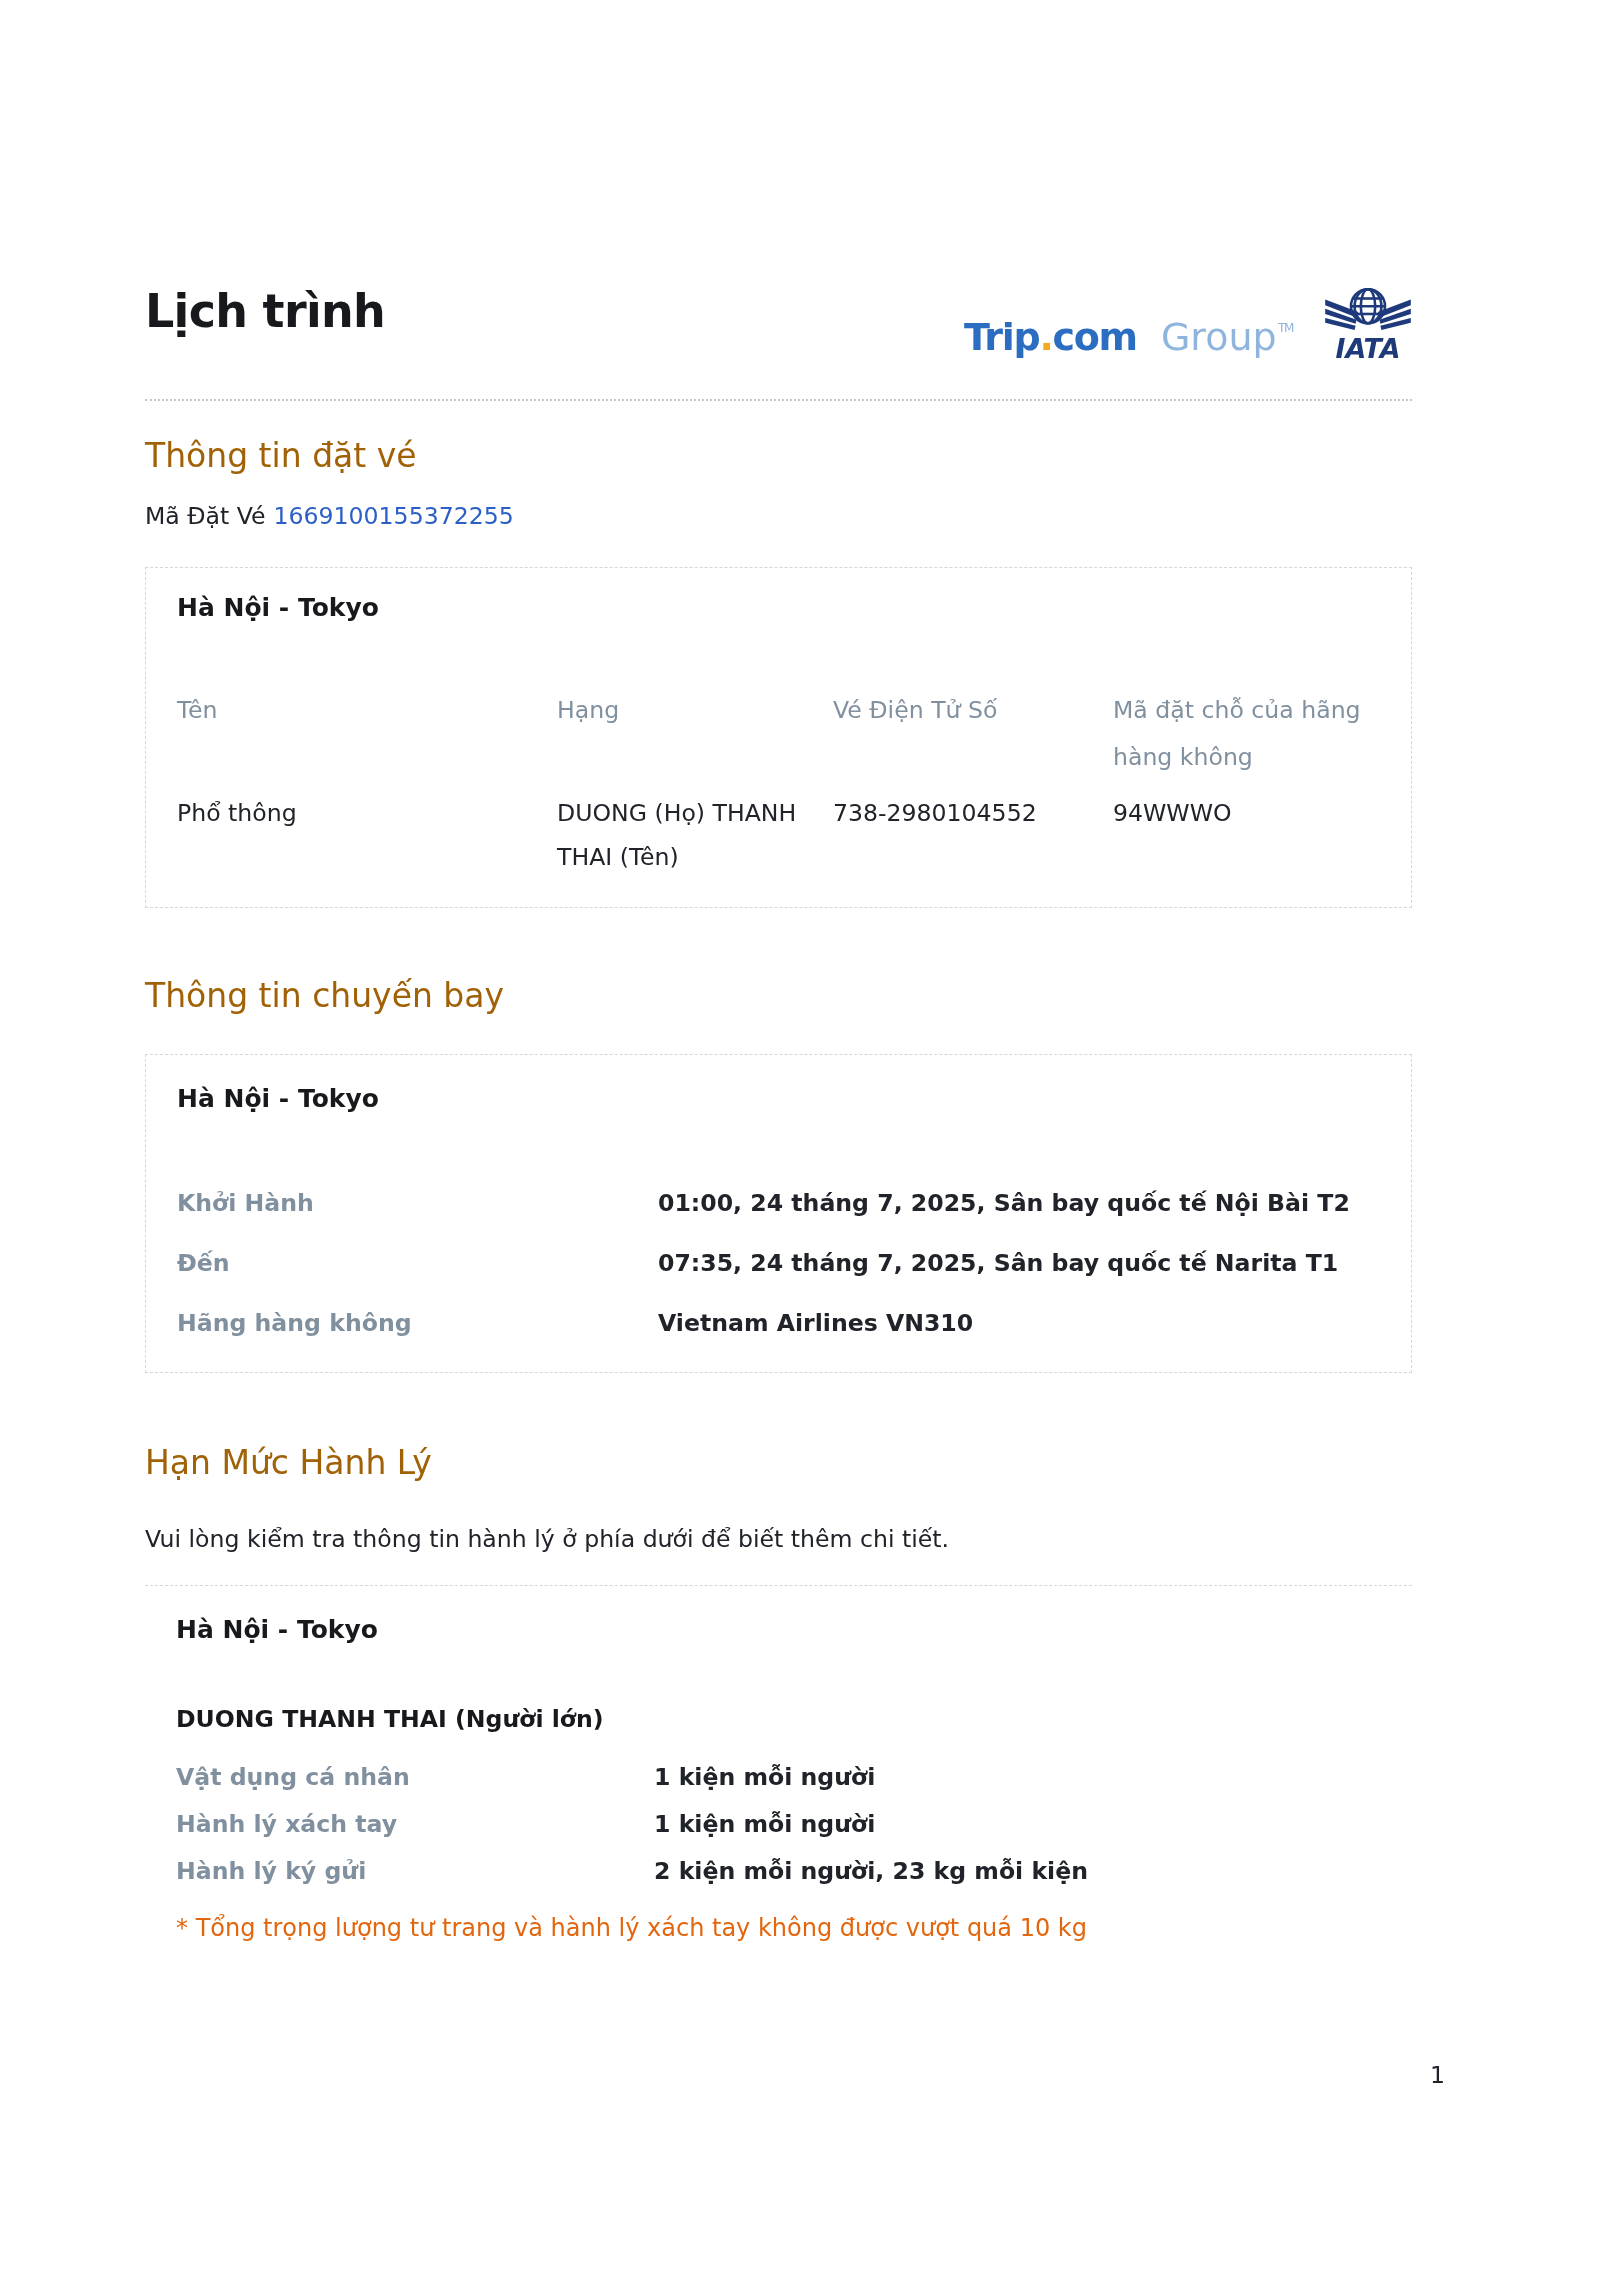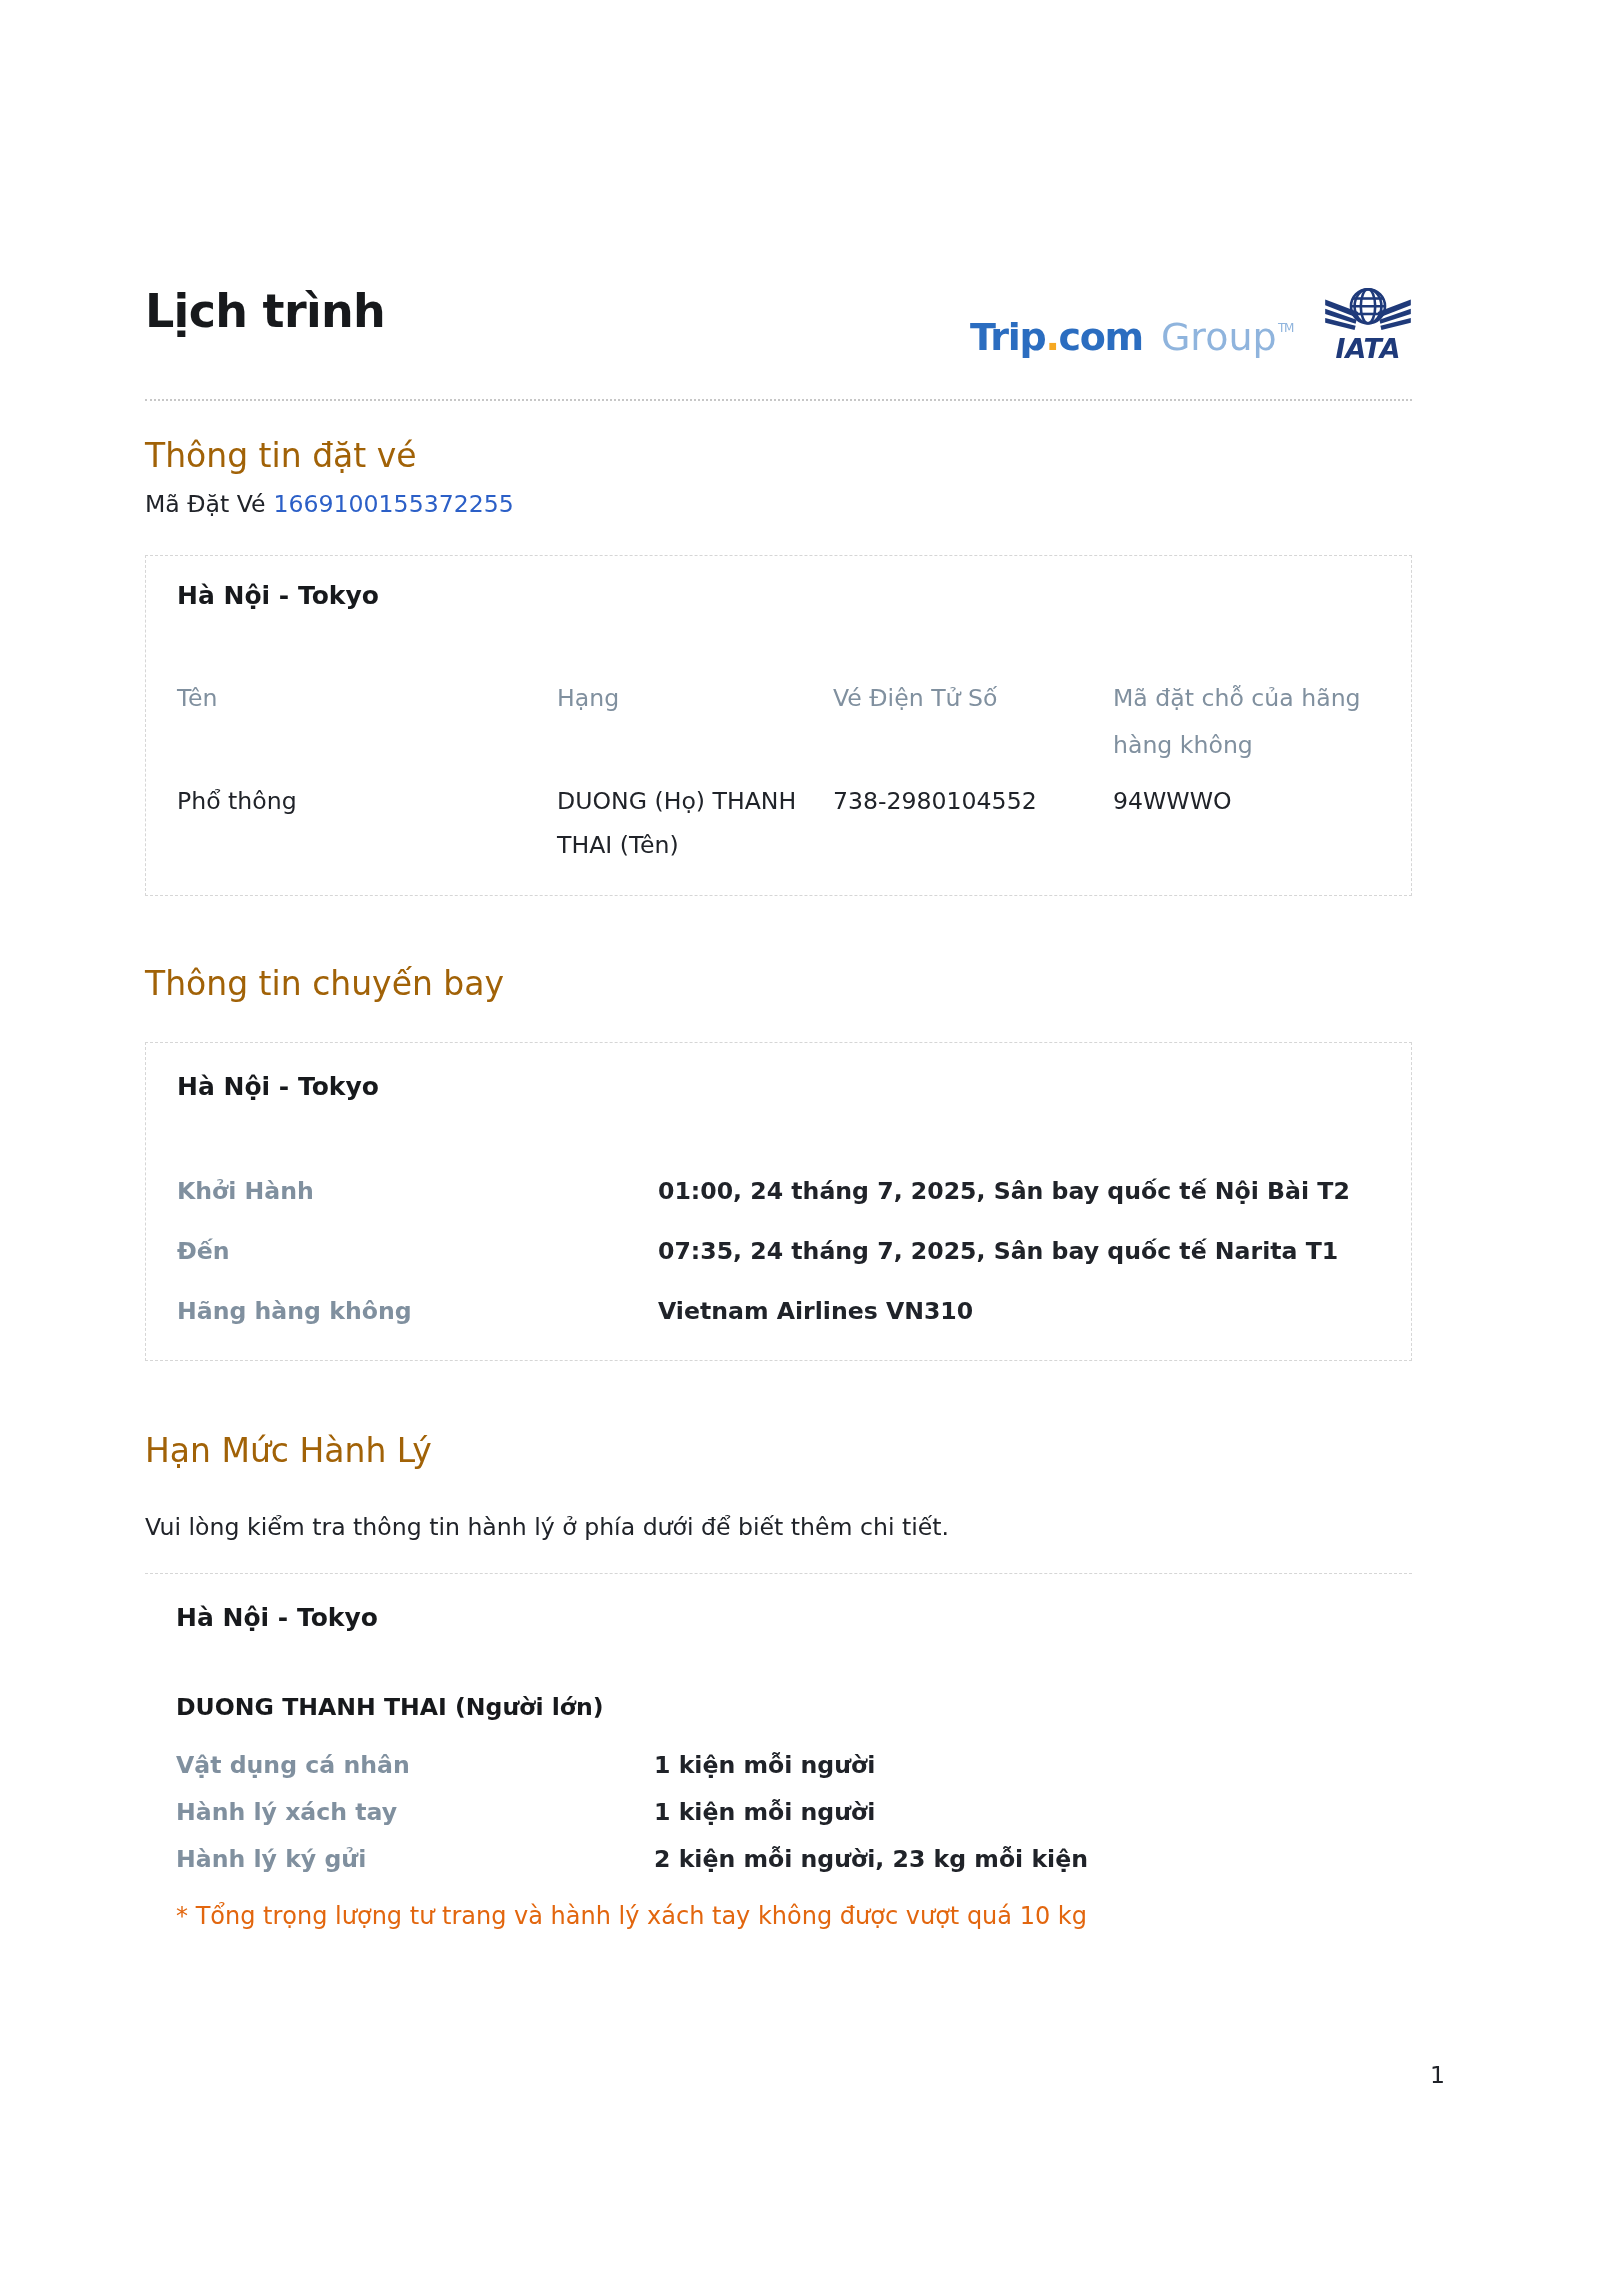--- a/index.html
+++ b/index.html
@@ -21,34 +21,34 @@
     color:var(--text-black);
   }
   .page{position:relative;width:1623px;height:2295px;padding:285px 196px 8px 145px;}
 
   
   .hdr{display:flex;justify-content:space-between;height:98px;width:1267px;}
   .title{font-size:46px;font-weight:bold;line-height:52px;letter-spacing:-0.7px;color:#17191c;}
   .logos{display:flex;align-items:center;gap:31px;margin-top:-5.2px;}
   .tripcom{font-size:38px;font-weight:bold;letter-spacing:-1.3px;white-space:nowrap;color:var(--tripcom-blue);margin-top:11.8px;}
   .tripcom .dot{color:var(--tripcom-dot-orange);}
-  .tripcom .grp{font-weight:normal;color:var(--tripcom-group-blue);margin-left:18px;letter-spacing:0;text-align:right;}
+  .tripcom .grp{font-weight:normal;color:var(--tripcom-group-blue);margin-left:24px;letter-spacing:0;text-align:right;}
   .tripcom .tm{font-size:12px;font-weight:normal;color:var(--tripcom-group-blue);vertical-align:18.3px;margin-left:1.3px;}
   .iata{display:flex;flex-direction:column;align-items:center;}
   .iata svg{display:block;}
 
   .sep{width:1267px;border-top:2px dotted #c7c7c7;margin-top:16.4px;}
 
   h2{font-size:33px;font-weight:normal;line-height:35px;color:#a16207;}
   .h2-booking{margin-top:37px;}
   .h2-flight{margin-top:70px;}
   .h2-baggage{margin-top:72px;}
 
   .body-text{font-size:23.6px;line-height:42px;width:1282px;margin-top:38px;}
-  .code-line{font-size:23.6px;line-height:42px;margin-top:10px;}
+  .code-line{font-size:23.6px;line-height:42px;margin-top:22px;}
   .code-line .code{color:var(--link-blue);text-decoration:none;margin-left:7.9px;cursor:pointer;}
 
   
   .box{width:1267px;border:1.3px dashed var(--border-grey);padding:25px 31px 27.5px 31px;margin-top:29.5px;}
   .route{font-size:25px;font-weight:bold;line-height:29px;color:#17191c;}
 
   
   .tbl{display:grid;grid-template-columns:380px 276px 280px 1fr;}
   .tbl-head{margin-top:65px;}
   .tbl-head .cell{font-size:23.6px;line-height:47px;color:var(--label-grey);}

